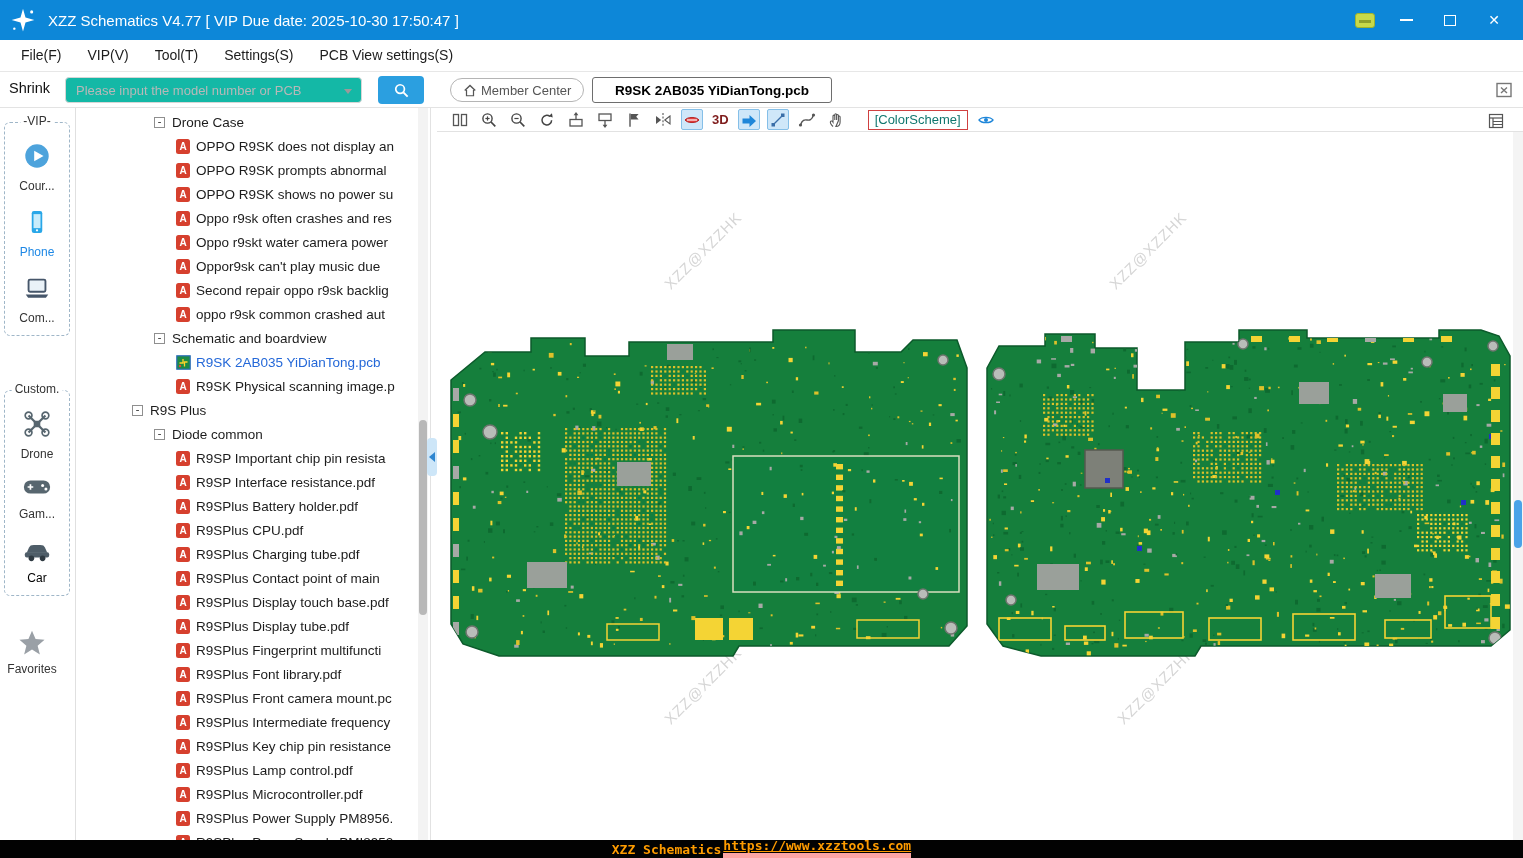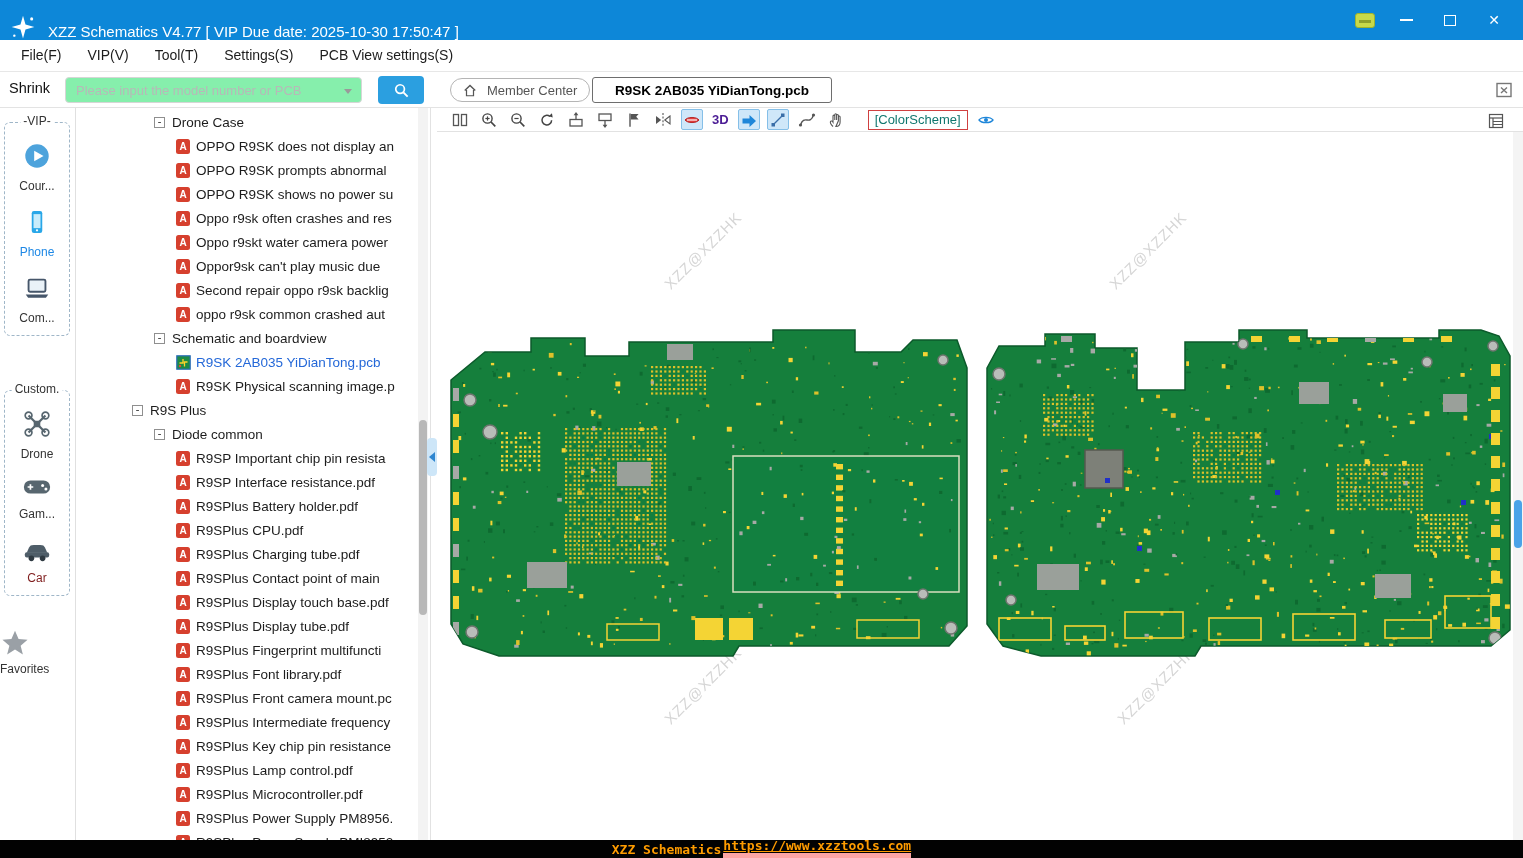--- a/index.html
+++ b/index.html
@@ -1,70 +1,70 @@
 <!DOCTYPE html>
 <html><head>
 <meta charset="utf-8">
 <style>
   * { margin:0; padding:0; box-sizing:border-box; }
   html,body { width:1523px; height:858px; overflow:hidden; }
   body { font-family:"Liberation Sans", sans-serif; background:#ffffff; user-select:none; }
   .app { position:relative; width:1523px; height:858px; background:#fff; overflow:hidden; }
 
   
-  .titlebar { position:absolute; left:0; top:0; width:1523px; height:40px; background:#0d87d8; display:flex; align-items:flex-end; }
+  .titlebar { position:absolute; left:0; top:0; width:1523px; height:40px; background:#0d87d8; display:flex; align-items:center; }
   .app-icon { width:26px; height:26px; margin-left:10px; }
   .title-text { color:#fff; font-size:15px; margin-left:12px; }
   .win-controls { position:absolute; right:0; top:0; height:40px; display:flex; align-items:center; gap:18px; padding-right:16px; }
   .lic { width:20px; height:15px; background:#c8d94a; border-radius:3px; border:1px solid #9fb32e; position:relative; }
   .lic::after { content:""; position:absolute; left:3px; top:6px; width:12px; height:3px; background:#8fa12c; }
   .wbtn { width:26px; height:26px; display:flex; align-items:center; justify-content:center; color:#fff; font-size:14px; cursor:pointer; }
   .wbtn .bar { width:13px; height:2px; background:#fff; }
   .wbtn .box { width:12px; height:11px; border:1.5px solid #fff; }
 
   
   .menubar { position:absolute; left:0; top:40px; width:1523px; height:32px; background:#fff; border-bottom:1px solid #e7e7e7; display:flex; align-items:center; padding-left:8px; }
   .menu-item { padding:0 13px; font-size:14px; color:#1c1c1c; line-height:31px; cursor:default; }
 
   
   .searchrow { position:absolute; left:0; top:72px; width:1523px; height:36px; background:#fff; border-bottom:1px solid #e3e3e3; }
   .shrink { position:absolute; left:9px; top:8px; font-size:14.5px; color:#111; }
-  .search-box { position:absolute; left:65px; top:5px; width:297px; height:26px; border:1px solid #d6d6d6; border-radius:4px; background:#86efac; }
+  .search-box { position:absolute; left:65px; top:5px; width:297px; height:26px; border:1px solid #d6d6d6; border-radius:4px; background:#14b8a6; }
   .search-box input { position:absolute; left:0; top:0; width:100%; height:100%; border:0; outline:none; background:transparent; padding:0 26px 0 10px; font-size:13px; color:#333; font-family:"Liberation Sans",sans-serif; }
   .search-box input::placeholder { color:#b8b8b8; }
   .caret { position:absolute; right:9px; top:11px; width:0; height:0; border-left:4px solid transparent; border-right:4px solid transparent; border-top:5px solid #9a9a9a; }
   .search-btn { position:absolute; left:378px; top:4px; width:46px; height:28px; background:#2b9fe0; border-radius:4px; display:flex; align-items:center; justify-content:center; cursor:pointer; }
-  .member-btn { position:absolute; left:450px; top:6px; height:24px; border:1px solid #b5b5b5; border-radius:12px; display:flex; align-items:center; gap:10px; padding:0 12px; color:#555; font-size:13px; background:#fff; cursor:pointer; }
+  .member-btn { position:absolute; left:450px; top:6px; height:24px; border:1px solid #b5b5b5; border-radius:12px; display:flex; align-items:center; gap:4px; padding:0 12px; color:#555; font-size:13px; background:#fff; cursor:pointer; }
   .file-tab { position:absolute; left:592px; top:5px; width:240px; height:26px; border:1px solid #6e6e6e; border-radius:3px; background:#fff; display:flex; align-items:center; justify-content:center; font-size:13.5px; font-weight:bold; color:#000; }
   .close-file { position:absolute; left:1494px; top:8px; width:20px; height:20px; color:#777; display:flex; align-items:center; justify-content:center; cursor:pointer; }
 
   
   .vip-panel { position:absolute; left:0; top:108px; width:76px; height:732px; background:#fff; border-right:1px solid #e0e0e0; }
   .vip-box { position:absolute; left:4px; width:66px; border:1.5px dashed #9fb6c8; border-radius:6px; }
   .vip-legend { position:absolute; top:-9px; left:50%; transform:translateX(-50%); background:#fff; padding:0 3px; font-size:12px; color:#333; white-space:nowrap; }
   .vip-item { display:flex; flex-direction:column; align-items:center; margin:14px 0 10px; cursor:pointer; }
   .vip-label { font-size:12px; color:#333; margin-top:4px; max-width:62px; overflow:hidden; white-space:nowrap; }
-  .fav-item { position:absolute; left:0; top:520px; width:64px; display:flex; flex-direction:column; cursor:pointer; }
+  .fav-item { position:absolute; left:0; top:520px; width:64px; display:flex; flex-direction:column; align-items:center; cursor:pointer; }
 
   
   .tree-panel { position:absolute; left:76px; top:108px; width:352px; height:732px; background:#fff; overflow:hidden; }
   .tree-list { position:absolute; left:0; top:2px; width:340px; }
   .tree-row { height:24px; display:flex; align-items:center; white-space:nowrap; overflow:hidden; font-size:13.5px; color:#1c1c1c; cursor:default; }
   .tree-row.selected .tree-label { color:#2468d8; }
   .expander { width:11px; height:11px; border:1px solid #8f8f8f; background:#fff; color:#333; font-size:11px; line-height:8px; text-align:center; margin-right:7px; flex:none; font-family:"DejaVu Sans Mono",monospace; }
   .pdf-icon { width:14px; height:15px; background:#d6402e; border-radius:2.5px; color:#fff; font-size:10px; font-weight:bold; display:flex; align-items:center; justify-content:center; margin-right:6px; flex:none; }
   .pcb-icon { width:15px; height:15px; margin-right:5px; flex:none; display:flex; }
   .tree-scroll { position:absolute; left:342px; top:0; width:10px; height:732px; background:#f3f3f3; }
   .tree-thumb { position:absolute; left:1px; top:312px; width:8px; height:195px; background:#b8b8b8; border-radius:4px; }
 
   
   .pcb-toolbar { position:absolute; left:437px; top:108px; width:1086px; height:24px; background:#fff; border-bottom:1px solid #e2e2e2; display:flex; align-items:center; gap:7px; padding-left:12px; }
   .tb-icon { width:22px; height:21px; display:flex; align-items:center; justify-content:center; border:1px solid transparent; border-radius:2px; cursor:pointer; flex:none; }
   .tb-icon.sel { background:#cfe7f9; border-color:#85bfe8; }
-  .tb-text { font-size:13px; font-weight:bold; color:#4c1d95; padding:0 2px; cursor:pointer; }
+  .tb-text { font-size:13px; font-weight:bold; color:#7f1d1d; padding:0 2px; cursor:pointer; }
   .tb-colorscheme { margin-left:14px; border:1px solid #d04040; color:#0f766e; font-size:13px; padding:0px 6px 1px; line-height:17px; cursor:pointer; }
   .tb-right { position:absolute; right:16px; top:2px; cursor:pointer; }
 
   
   .canvas { position:absolute; left:437px; top:132px; width:1076px; height:708px; background:#ffffff; overflow:hidden; }
   .wm { position:absolute; color:#d6d6d6; font-size:15px; letter-spacing:1px; transform:rotate(-45deg); pointer-events:none; }
   .board-label { position:absolute; left:398px; top:124px; font-size:44px; color:#e3e3e3; letter-spacing:4px; pointer-events:none; }
   .divider-v { position:absolute; left:430px; top:108px; width:1px; height:732px; background:#e2e2e2; }
   .collapse-handle { position:absolute; left:427px; top:438px; width:10px; height:38px; background:#cde6f8; border-radius:4px; display:flex; align-items:center; justify-content:center; cursor:pointer; }
   .collapse-handle i { width:0; height:0; border-top:5px solid transparent; border-bottom:5px solid transparent; border-right:6px solid #2e86d0; }
@@ -186,21 +186,21 @@
             </svg></span>
     <span class="vip-label" style="color:#333">Gam...</span>
         </div>
         <div class="vip-item">
     <span><svg width="30" height="28" viewBox="0 0 32 30">
               <path d="M5 19 l2.5-5.5 c1-2 2-2.8 5-2.8 h7 c3 0 4 .8 5 2.8 L27 19 Z" fill="#4e5d68"></path>
               <rect x="3" y="18.5" width="26" height="5.5" rx="2" fill="#4e5d68"></rect>
               <circle cx="10" cy="25" r="3" fill="#2f3a42"></circle>
               <circle cx="22" cy="25" r="3" fill="#2f3a42"></circle>
             </svg></span>
-    <span class="vip-label" style="color:#7f1d1d">Car</span>
+    <span class="vip-label" style="color:#000000">Car</span>
         </div>
       </div>
     <div class="fav-item">
       <svg width="30" height="30" viewBox="0 0 32 32">
         <path d="M16 3 L19.8 11.8 L29.4 12.6 L22 18.8 L24.4 28.2 L16 23 L7.6 28.2 L10 18.8 L2.6 12.6 L12.2 11.8 Z" fill="#9aa0a6"></path>
       </svg>
       <span class="vip-label">Favorites</span>
     </div>
   </div>
 

